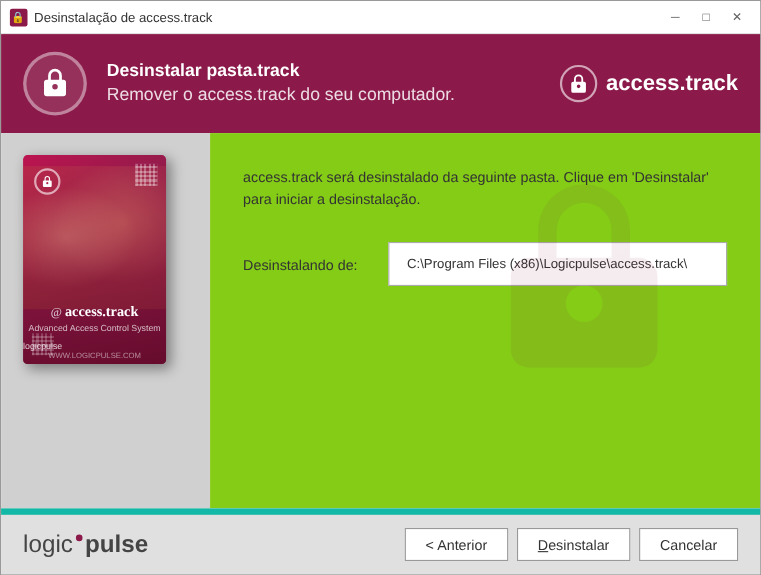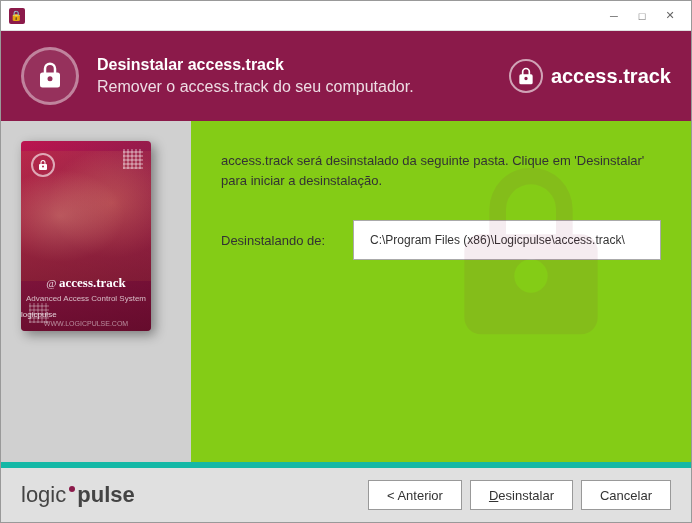--- a/index.html
+++ b/index.html
@@ -358,39 +358,40 @@
     }
   </style>
 </head>
 <body>
 
 <div class="window">
 
   <div class="title-bar">
     <div class="title-bar-left">
       <div class="title-bar-icon">🔒</div>
+      <span class="title-bar-text">Desinstalação de access.track</span>
     </div>
     <div class="title-bar-controls">
       <button class="title-btn">─</button>
       <button class="title-btn">□</button>
       <button class="title-btn close">✕</button>
     </div>
   </div>
 
   <div class="header-band">
     <div class="header-left">
       <div class="header-lock-circle">
         <span class="header-lock-icon">
           <svg viewBox="0 0 24 24" xmlns="http://www.w3.org/2000/svg">
             <path d="M18 10h-1V7A5 5 0 0 0 7 7v3H6a2 2 0 0 0-2 2v8a2 2 0 0 0 2 2h12a2 2 0 0 0 2-2v-8a2 2 0 0 0-2-2zm-6 7a2 2 0 1 1 0-4 2 2 0 0 1 0 4zm3-7H9V7a3 3 0 0 1 6 0v3z"></path>
           </svg>
         </span>
       </div>
       <div class="header-text-block">
-        <h1>Desinstalar access.track</h1>
+        <h1>Desinstalar pasta.track</h1>
         <p>Remover o access.track do seu computador.</p>
       </div>
     </div>
     <div class="header-brand">
       <div class="header-brand-icon">
         <svg width="20" height="20" viewBox="0 0 24 24" fill="white">
           <path d="M18 10h-1V7A5 5 0 0 0 7 7v3H6a2 2 0 0 0-2 2v8a2 2 0 0 0 2 2h12a2 2 0 0 0 2-2v-8a2 2 0 0 0-2-2zm-6 7a2 2 0 1 1 0-4 2 2 0 0 1 0 4zm3-7H9V7a3 3 0 0 1 6 0v3z"></path>
         </svg>
       </div>
       <div class="header-brand-text">

